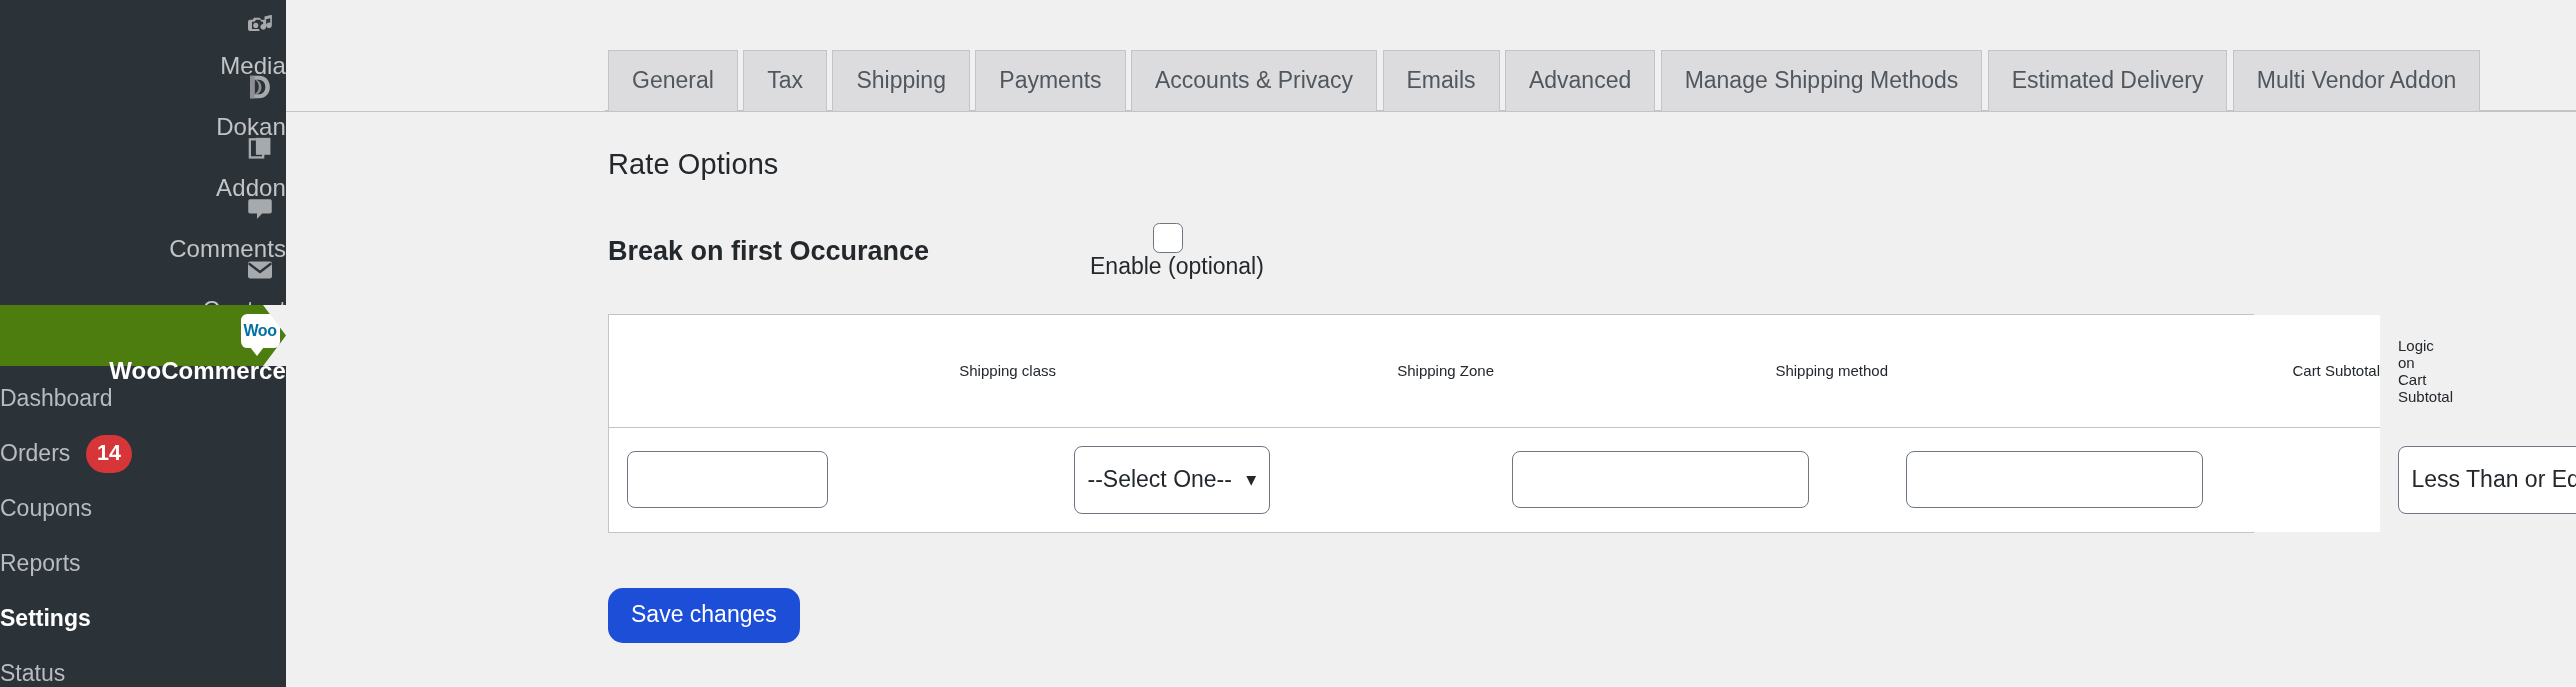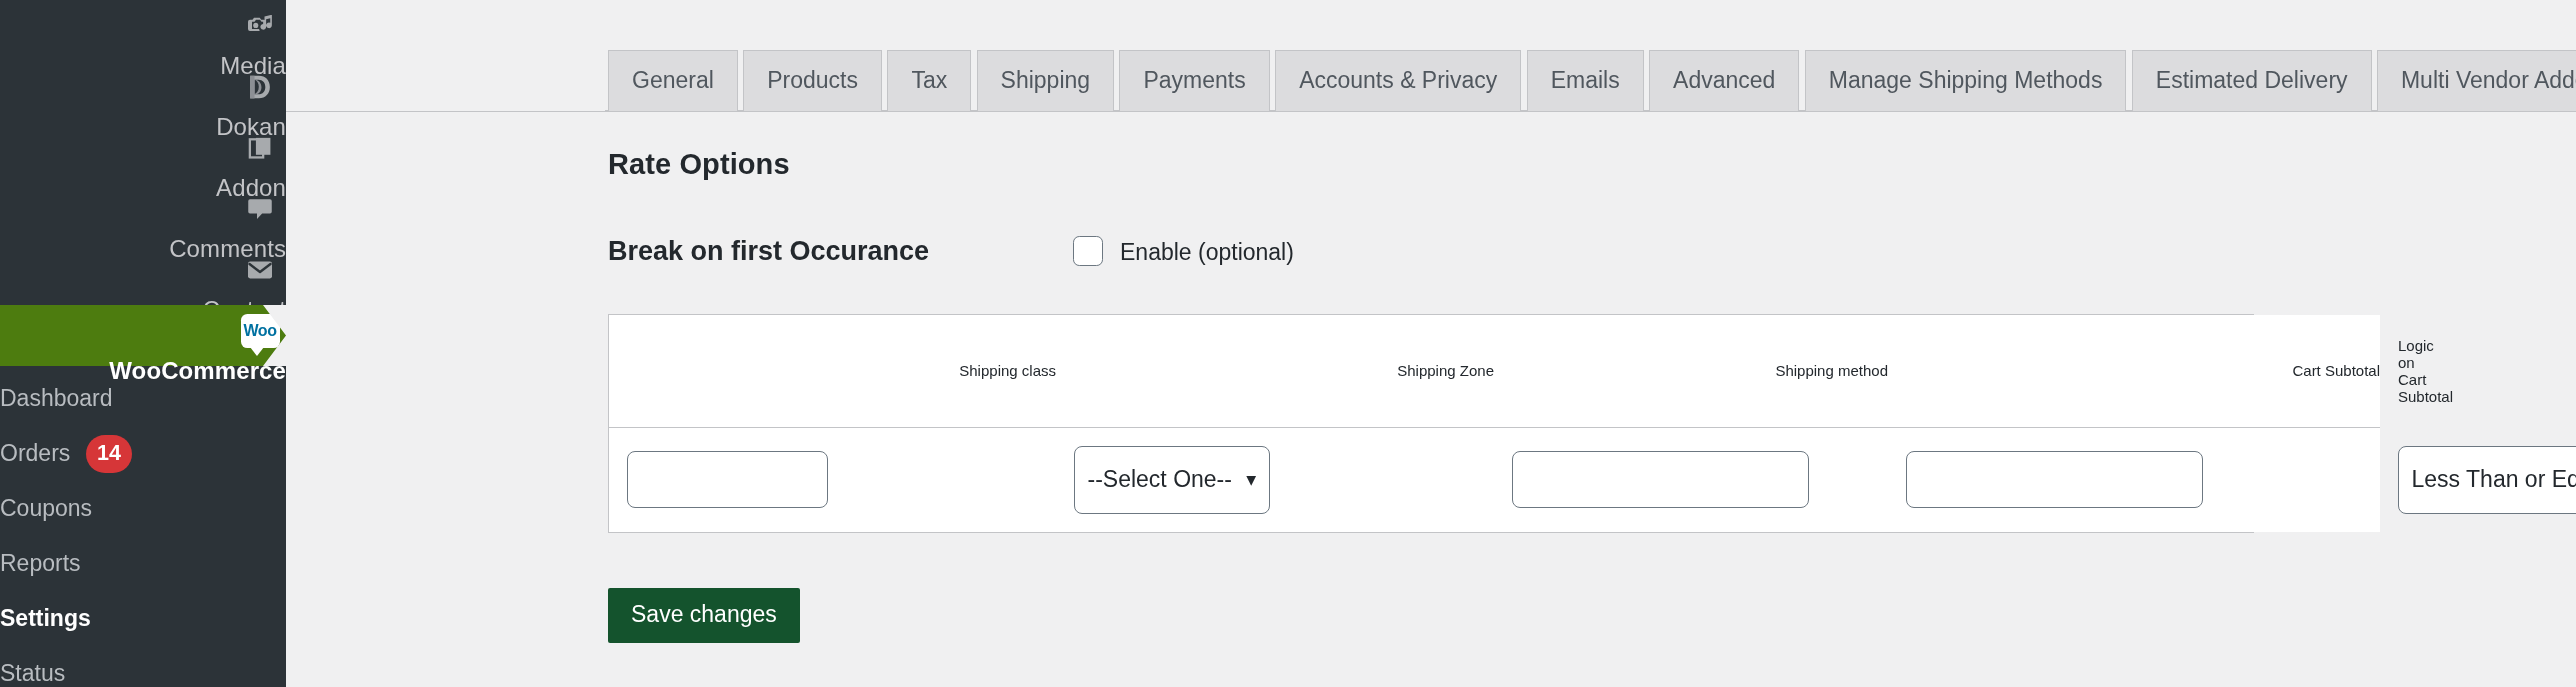--- a/index.html
+++ b/index.html
@@ -142,40 +142,40 @@
     cursor: pointer;
     white-space: nowrap;
     position: relative;
     z-index: 2;
     text-align: right;
   }
 
   .section-title {
     margin: 36px 0 0 322px;
     font-size: 29px;
-    font-weight: 700;
+    font-weight: 400;
     color: #23282d;
     letter-spacing: 0.1px;
   }
 
   
   .opt-row {
     display: flex;
     align-items: center;
     margin: 52px 0 0 322px;
     height: 36px;
   }
   .opt-label {
     font-size: 27px;
     font-weight: 700;
     color: #23282d;
     width: 465px;
     flex: 0 0 465px;
   }
-  .cb-wrap { display: flex; align-items: flex-end; }
+  .cb-wrap { display: flex; align-items: center; flex-direction: column; }
   .cb {
     width: 30px; height: 30px;
     border: 1.8px solid #6c7781;
     border-radius: 6.3px;
     background: #fff;
     flex: 0 0 30px;
     cursor: pointer;
   }
   .cb-text {
     margin-left: 17px;
@@ -243,24 +243,24 @@
   .sel .chev {
     margin-left: 14.3px;
     font-size: 19.7px;
     line-height: 1;
     color: #23282d;
   }
 
   .save-btn {
     display: inline-block;
     margin: 55px 0 12px 322px;
-    background: #14532d;
+    background: #1d4ed8;
     color: #ffffff;
     border: none;
-    border-radius: 2px;
+    border-radius: 15px;
     font-size: 23px;
     font-family: "Liberation Sans", sans-serif;
     padding: 15px 23px 17px 23px;
     cursor: pointer;
     line-height: 1;
   }
 </style>
 </head>
 <body>
 
@@ -350,21 +350,20 @@
         </div>
       </div>
 
     </div>
   </div>
 
   <div id="main">
 
     <nav class="tab-bar">
       <div class="tab"><span>General</span></div>
-      <div class="tab"><span>Products</span></div>
       <div class="tab"><span>Tax</span></div>
       <div class="tab"><span>Shipping</span></div>
       <div class="tab"><span>Payments</span></div>
       <div class="tab"><span>Accounts &amp; Privacy</span></div>
       <div class="tab"><span>Emails</span></div>
       <div class="tab"><span>Advanced</span></div>
       <div class="tab"><span>Manage Shipping Methods</span></div>
       <div class="tab"><span>Estimated Delivery</span></div>
       <div class="tab"><span>Multi Vendor Addon</span></div>
     </nav>

